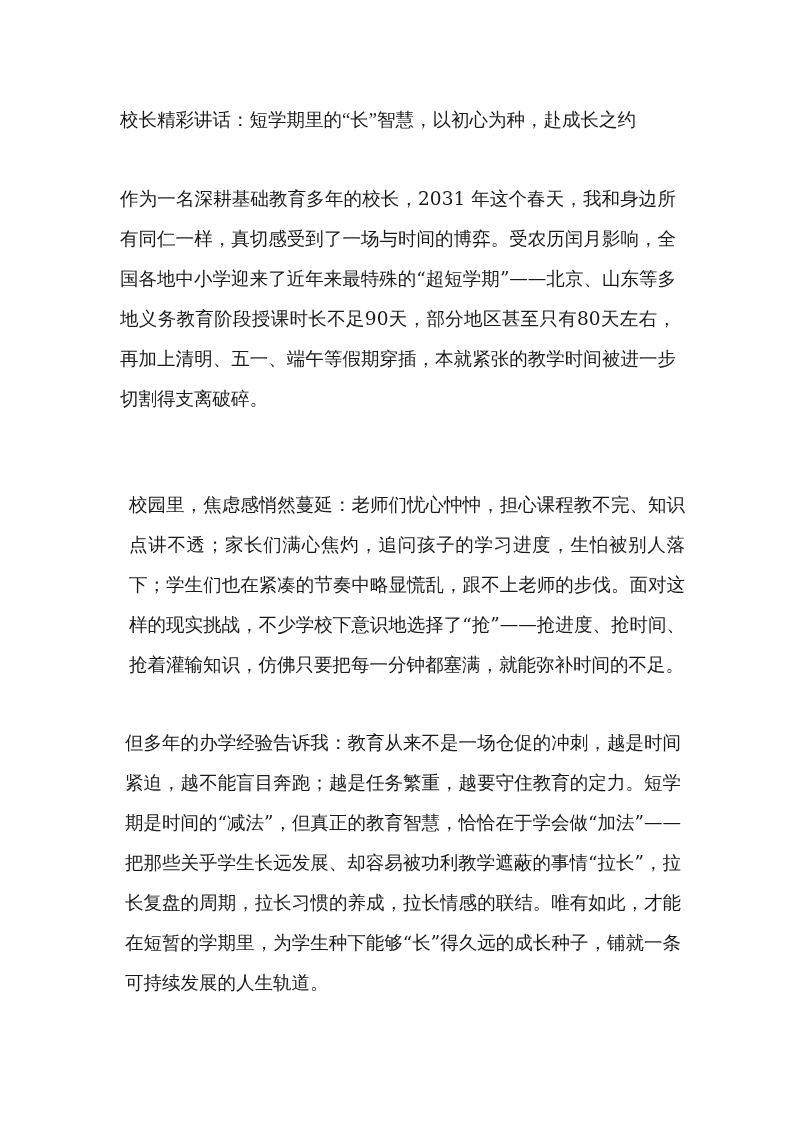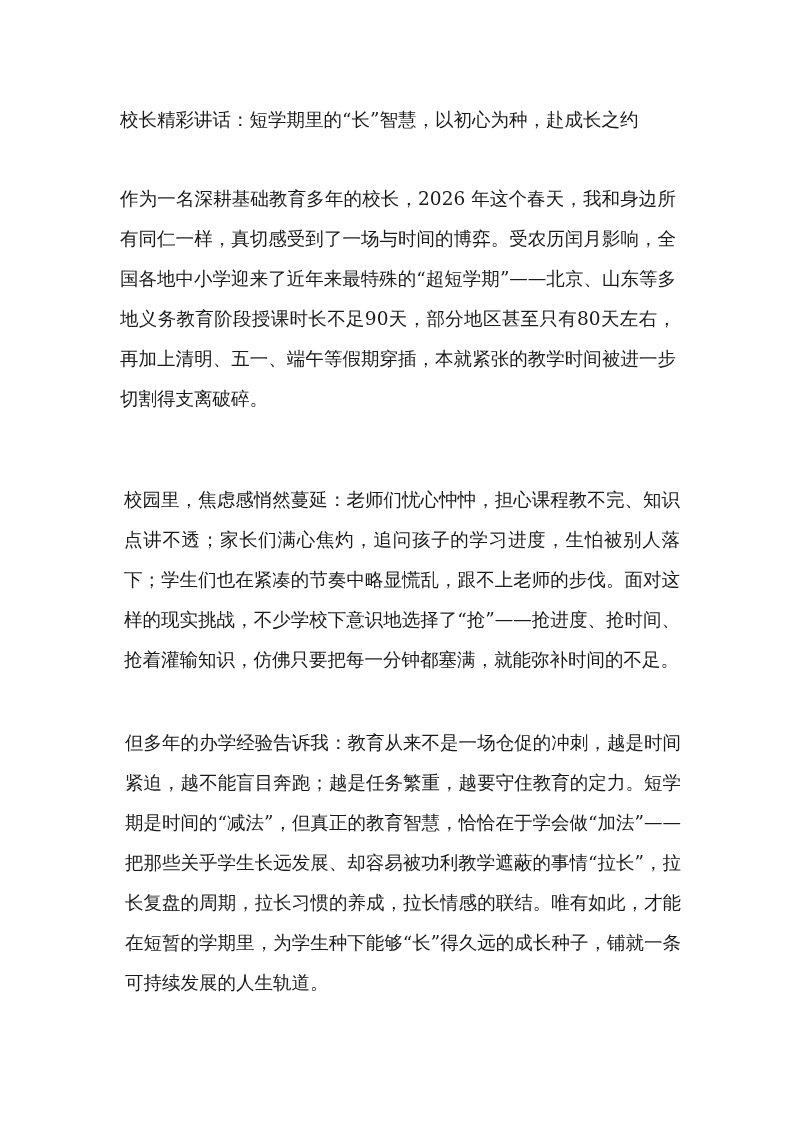--- a/index.html
+++ b/index.html
@@ -2,27 +2,27 @@
 <html><head>
   <meta charset="utf-8">
   <style>
     html, body { margin: 0; padding: 0; background: #ffffff; }
     body { width: 793px; height: 1122px; position: relative; overflow: hidden; }
     .page {
       position: absolute; left: 120px; top: 0; width: 556px;
       font-family: "DejaVu Serif", "Liberation Serif", serif;
       color: #1a1a1a; font-size: 18.5px; line-height: 40px;
     }
-    .title { position: absolute; top: 100px; left: 0; width: 600px; white-space: nowrap; }
+    .title { position: absolute; top: 100px; left: 0; width: 600px; white-space: nowrap; font-family: Liberation Serif, serif; }
     .para { position: absolute; left: 0; width: 556px; text-align: justify; text-justify: inter-character; word-break: break-all; }
     .p1 { top: 179px; }
     .p2 { top: 476px; }
     .p3 { top: 718px; }
   </style>
 </head>
 <body>
 
 <div class="page">
   <div class="title">校长精彩讲话：短学期里的“长”智慧，以初心为种，赴成长之约</div>
-  <p class="para p1" style="margin:0">作为一名深耕基础教育多年的校长，2026 年这个春天，我和身边所有同仁一样，真切感受到了一场与时间的博弈。受农历闰月影响，全国各地中小学迎来了近年来最特殊的“超短学期”——北京、山东等多地义务教育阶段授课时长不足90天，部分地区甚至只有80天左右，再加上清明、五一、端午等假期穿插，本就紧张的教学时间被进一步切割得支离破碎。</p>
-  <p class="para p2" style="margin:4px">校园里，焦虑感悄然蔓延：老师们忧心忡忡，担心课程教不完、知识点讲不透；家长们满心焦灼，追问孩子的学习进度，生怕被别人落下；学生们也在紧凑的节奏中略显慌乱，跟不上老师的步伐。面对这样的现实挑战，不少学校下意识地选择了“抢”——抢进度、抢时间、抢着灌输知识，仿佛只要把每一分钟都塞满，就能弥补时间的不足。</p>
+  <p class="para p1" style="margin:0">作为一名深耕基础教育多年的校长，2031 年这个春天，我和身边所有同仁一样，真切感受到了一场与时间的博弈。受农历闰月影响，全国各地中小学迎来了近年来最特殊的“超短学期”——北京、山东等多地义务教育阶段授课时长不足90天，部分地区甚至只有80天左右，再加上清明、五一、端午等假期穿插，本就紧张的教学时间被进一步切割得支离破碎。</p>
+  <p class="para p2" style="margin:9px">校园里，焦虑感悄然蔓延：老师们忧心忡忡，担心课程教不完、知识点讲不透；家长们满心焦灼，追问孩子的学习进度，生怕被别人落下；学生们也在紧凑的节奏中略显慌乱，跟不上老师的步伐。面对这样的现实挑战，不少学校下意识地选择了“抢”——抢进度、抢时间、抢着灌输知识，仿佛只要把每一分钟都塞满，就能弥补时间的不足。</p>
   <p class="para p3" style="margin:5px">但多年的办学经验告诉我：教育从来不是一场仓促的冲刺，越是时间紧迫，越不能盲目奔跑；越是任务繁重，越要守住教育的定力。短学期是时间的“减法”，但真正的教育智慧，恰恰在于学会做“加法”——把那些关乎学生长远发展、却容易被功利教学遮蔽的事情“拉长”，拉长复盘的周期，拉长习惯的养成，拉长情感的联结。唯有如此，才能在短暂的学期里，为学生种下能够“长”得久远的成长种子，铺就一条可持续发展的人生轨道。</p>
 </div>
 
 </body></html>

